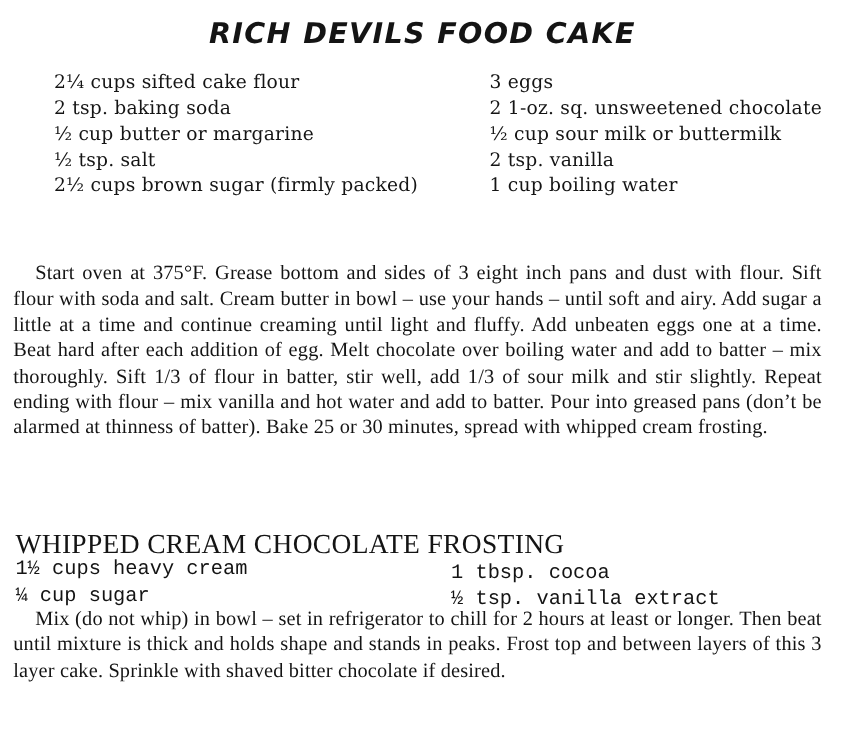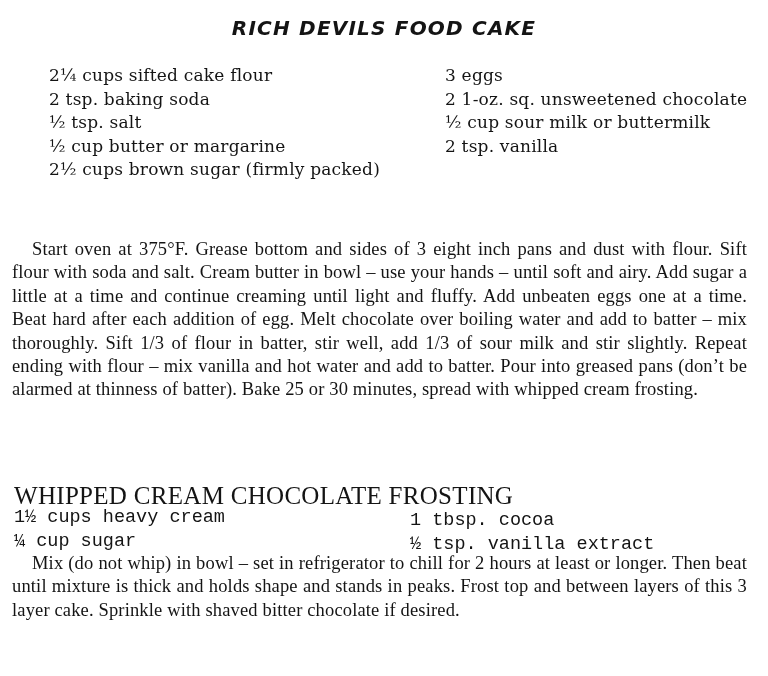--- a/index.html
+++ b/index.html
@@ -1,20 +1,20 @@
 <!DOCTYPE html>
 <html><head>
   <meta charset="utf-8">
   <style>
     html, body { margin: 0; padding: 0; background: #ffffff; }
     body { width: 768px; height: 676px; position: relative; overflow: hidden; color: #141414; }
     .title {
       position: absolute; left: 0; top: 16px; width: 768px; text-align: center;
       font-family: "DejaVu Sans", sans-serif; font-style: italic; font-weight: bold;
-      font-size: 20px; letter-spacing: 1.2px;
+      font-size: 26px; letter-spacing: 1.2px;
     }
     .ing {
       position: absolute; font-family: "DejaVu Serif", serif; font-size: 17px;
       line-height: 23.5px; white-space: nowrap; letter-spacing: 0.2px;
     }
     .ing div { height: 23.5px; margin-left: 35px; }
     .para {
       position: absolute; left: 12px; width: 735px;
       font-family: "Liberation Serif", serif; font-size: 18.5px; line-height: 23.4px;
       text-align: justify; text-align-last: left; letter-spacing: 0.15px;
@@ -32,30 +32,31 @@
     .fing div { height: 23.5px; }
   </style>
 </head>
 <body>
 
 <div class="title">RICH DEVILS FOOD CAKE</div>
 
 <div class="ing" style="left:14px; top:64px;">
   <div>2¼ cups sifted cake flour</div>
   <div>2 tsp. baking soda</div>
+  <div>½ cup butter or margarine</div>
   <div>½ tsp. salt</div>
-  <div>½ cup butter or margarine</div>
   <div>2½ cups brown sugar (firmly packed)</div>
 </div>
 
 <div class="ing" style="left:410px; top:64px;">
   <div>3 eggs</div>
   <div>2 1-oz. sq. unsweetened chocolate</div>
   <div>½ cup sour milk or buttermilk</div>
   <div>2 tsp. vanilla</div>
+  <div>1 cup boiling water</div>
 </div>
 
 <div class="para" style="top:190px;margin-top:48px;">
   <p>Start oven at 375°F. Grease bottom and sides of 3 eight inch pans and dust with flour. Sift flour with soda and salt. Cream butter in bowl – use your hands – until soft and airy. Add sugar a little at a time and continue creaming until light and fluffy. Add unbeaten eggs one at a time. Beat hard after each addition of egg. Melt chocolate over boiling water and add to batter – mix thoroughly. Sift 1/3 of flour in batter, stir well, add 1/3 of sour milk and stir slightly. Repeat ending with flour – mix vanilla and hot water and add to batter. Pour into greased pans (don’t be alarmed at thinness of batter). Bake 25 or 30 minutes, spread with whipped cream frosting.</p>
 </div>
 
 <div class="frost-title">WHIPPED CREAM CHOCOLATE FROSTING</div>
 
 <div class="fing" style="left:14px; top:506px;">
   <div>1½ cups heavy cream</div>

